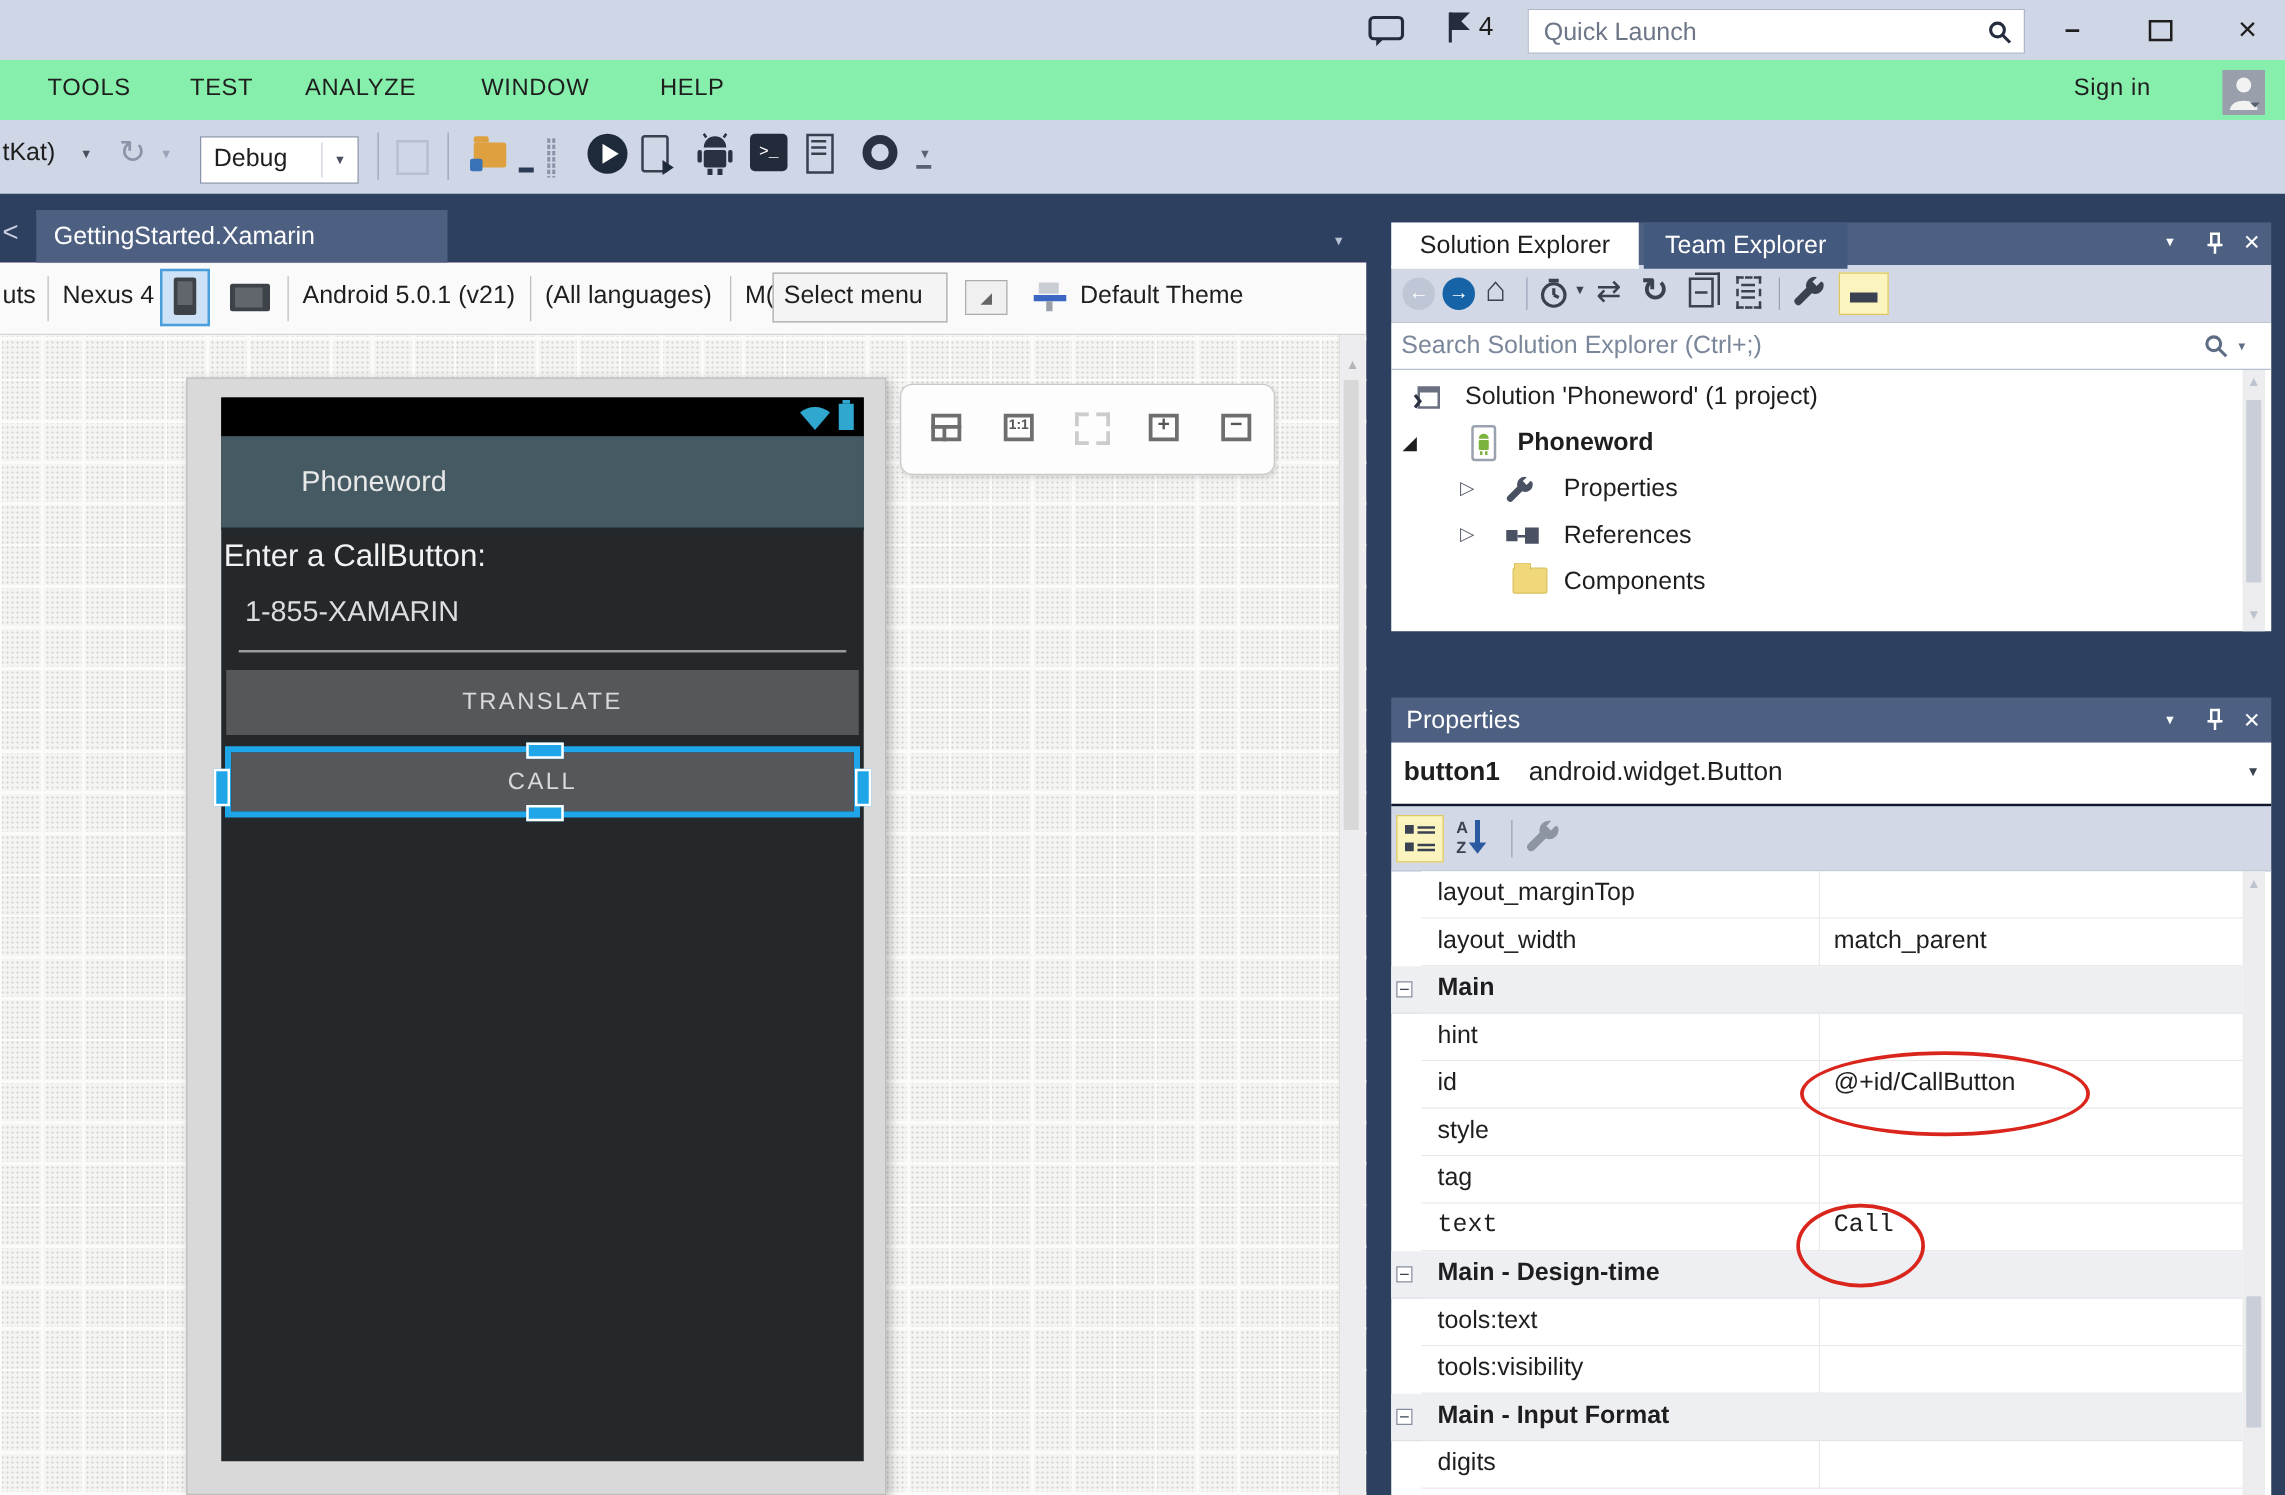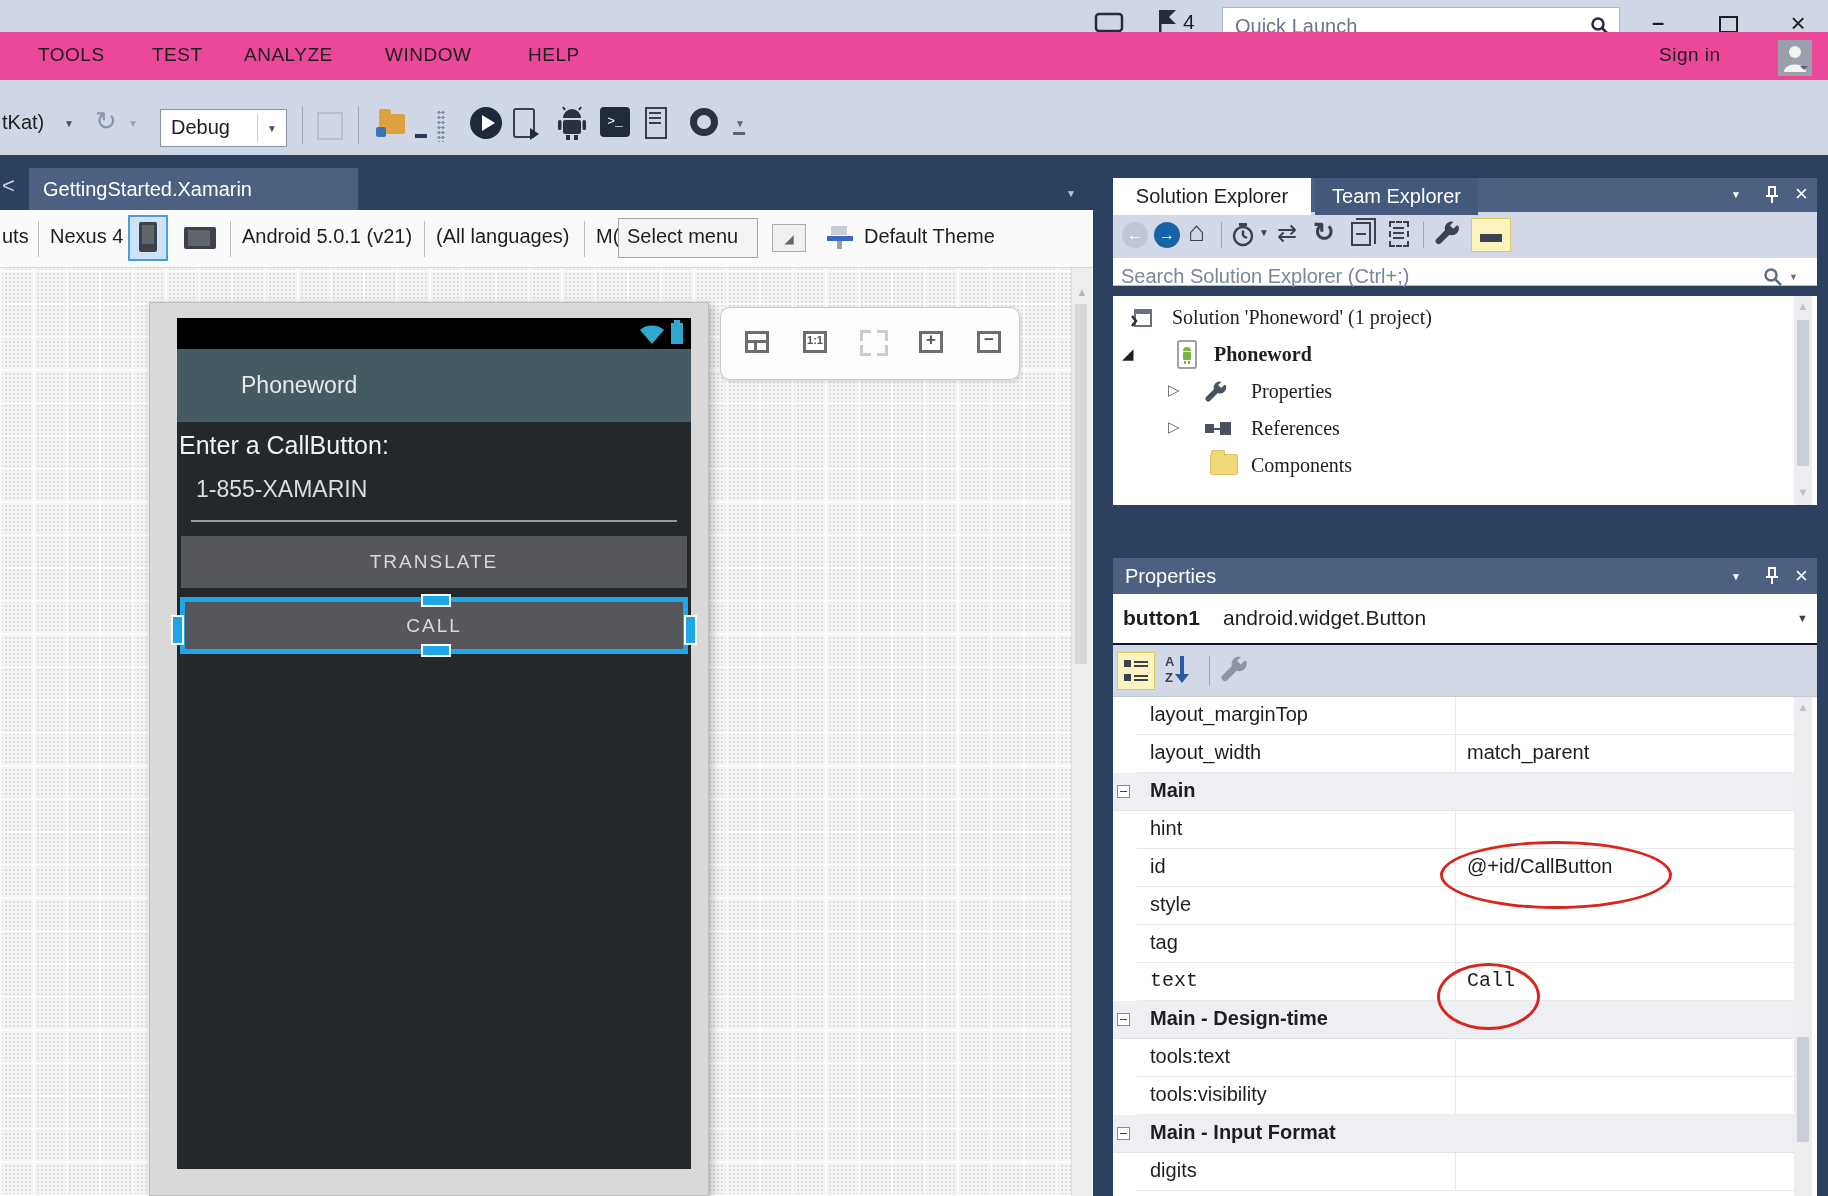--- a/index.html
+++ b/index.html
@@ -2,21 +2,21 @@
 <html><head>
 <meta charset="utf-8">
 <style>
   html,body{margin:0;padding:0;background:#888;}
   #root{position:relative;width:1828px;height:1196px;overflow:hidden;
         font-family:"Liberation Sans",sans-serif;color:#1E1E1E;background:#CFD6E5;}
   .abs{position:absolute;}
   .sep{width:1px;background:#9AA4B8;}
   
   .titlebar{left:0;top:0;width:1828px;height:48px;background:#CFD6E5;}
-  .menubar{left:0;top:32px;width:1828px;height:48px;background:#ec4899;}
+  .menubar{left:0;top:48px;width:1828px;height:48px;background:#86efac;}
   .menuitem{position:absolute;top:12px;font-size:19px;color:#1E1E1E;letter-spacing:.5px;cursor:default;}
   .toolbarrow{left:0;top:96px;width:1828px;height:59px;background:#CFD6E5;}
   .qlbox{left:1222px;top:7px;width:398px;height:36px;background:#FFF;border:1px solid #AEB7C8;box-sizing:border-box;}
   .qltext{position:absolute;left:12px;top:7px;font-size:20px;color:#6C7687;}
   .winbtn{position:absolute;top:8px;width:40px;height:32px;text-align:center;font-size:22px;color:#1E1E1E;line-height:30px;}
   .combo{position:absolute;background:#FFF;border:1px solid #8892A8;box-sizing:border-box;font-size:20px;}
   .ddarrow{color:#4A4F5C;font-size:10px;}
   
   .dock{left:0;top:155px;width:1828px;height:1041px;background:#2E405F;}
   .doctab{left:29px;top:168px;width:329px;height:42px;background:#4D6082;color:#FFF;font-size:20px;line-height:42px;padding-left:14px;box-sizing:border-box;}
@@ -46,21 +46,21 @@
   .sbtrack{background:#EDEDEF;}
   .sbarrow{position:absolute;width:100%;text-align:center;color:#BCC2CE;font-size:11px;}
   .sbthumb{position:absolute;left:3px;width:12px;background:#C9CED8;border-radius:1px;}
   
   .panel{left:1113px;width:704px;}
   .phead{position:absolute;left:0;top:0;width:704px;background:#4D6082;color:#FFF;font-size:20px;}
   .ptool{position:absolute;left:0;width:704px;background:#D2D8E6;}
   .ticon{position:absolute;top:9px;font-size:20px;color:#3A4252;}
   .hbtn{position:absolute;background:#FCF4BF;border:1px solid #DCC860;box-sizing:border-box;}
   .treerow{position:absolute;left:0;width:680px;height:37px;font-size:20px;}
-  .tlabel{position:absolute;top:6px;white-space:nowrap;font-family:Liberation Serif, serif;}
+  .tlabel{position:absolute;top:6px;white-space:nowrap;}
   .setab{position:absolute;top:0;height:37px;font-size:20px;line-height:36px;text-align:center;}
   
   .prow{position:absolute;left:24px;width:657px;height:38px;border-bottom:1px solid #E9E9E9;box-sizing:border-box;background:#FFF;}
   .pcat{position:absolute;left:0;width:681px;height:38px;background:#EDEFF3;border-bottom:1px solid #E0E2E8;box-sizing:border-box;font-weight:bold;}
   .pname{position:absolute;left:13px;top:6px;font-size:20px;white-space:nowrap;}
   .pval{position:absolute;left:318px;top:0;width:339px;height:38px;border-left:1px solid #E9E9E9;box-sizing:border-box;font-size:20px;}
   .pval span{position:absolute;left:11px;top:6px;white-space:nowrap;}
   .expander{position:absolute;left:4px;top:12px;width:13px;height:13px;border:1px solid #848B9C;background:#FFF;box-sizing:border-box;}
   .expander::after{content:"";position:absolute;left:2px;top:5px;width:7px;height:1px;background:#3A4252;}
   .redellipse{position:absolute;border:3px solid #DA251C;border-radius:50%;z-index:60;}
@@ -300,21 +300,21 @@
       </div>
       <span class="abs sep" style="left:310px;top:10px;height:26px;"></span>
       <svg class="abs" style="left:322px;top:9px;" width="26" height="26" viewBox="0 0 16 16">
         <path d="M14.5 3.2a4.2 4.2 0 0 1-5.6 5.2L3.6 13.7a1.9 1.9 0 0 1-2.7-2.7l5.3-5.3A4.2 4.2 0 0 1 11.4.5L9.2 2.7l2.1 2.1 2.2-2.2z" fill="#3A4252"></path>
       </svg>
       <div class="hbtn" style="left:358px;top:6px;width:40px;height:34px;">
         <span style="position:absolute;left:8px;top:15px;width:22px;height:8px;background:#3A4252;display:block;"></span>
       </div>
     </div>
 
-    <div class="abs" style="left:0;top:80px;width:704px;height:28px;background:#FFF;border-bottom:1px solid #B5BDCE;box-sizing:border-box;">
+    <div class="abs" style="left:0;top:80px;width:704px;height:38px;background:#FFF;border-bottom:1px solid #B5BDCE;box-sizing:border-box;">
       <span style="position:absolute;left:8px;top:7px;font-size:20px;color:#7A8699;">Search Solution Explorer (Ctrl+;)</span>
       <svg class="abs" style="left:649px;top:8px;" width="22" height="22" viewBox="0 0 22 22">
         <circle cx="9" cy="9" r="5.5" fill="none" stroke="#5E6C84" stroke-width="2.5"></circle>
         <line x1="13" y1="13" x2="19" y2="19" stroke="#5E6C84" stroke-width="2.5"></line>
       </svg>
       <span class="abs" style="left:676px;top:14px;font-size:9px;color:#5E6C84;">▼</span>
     </div>
 
     <div class="abs" style="left:0;top:118px;width:704px;height:209px;background:#FFF;">
       <div class="treerow" style="top:4px;">

